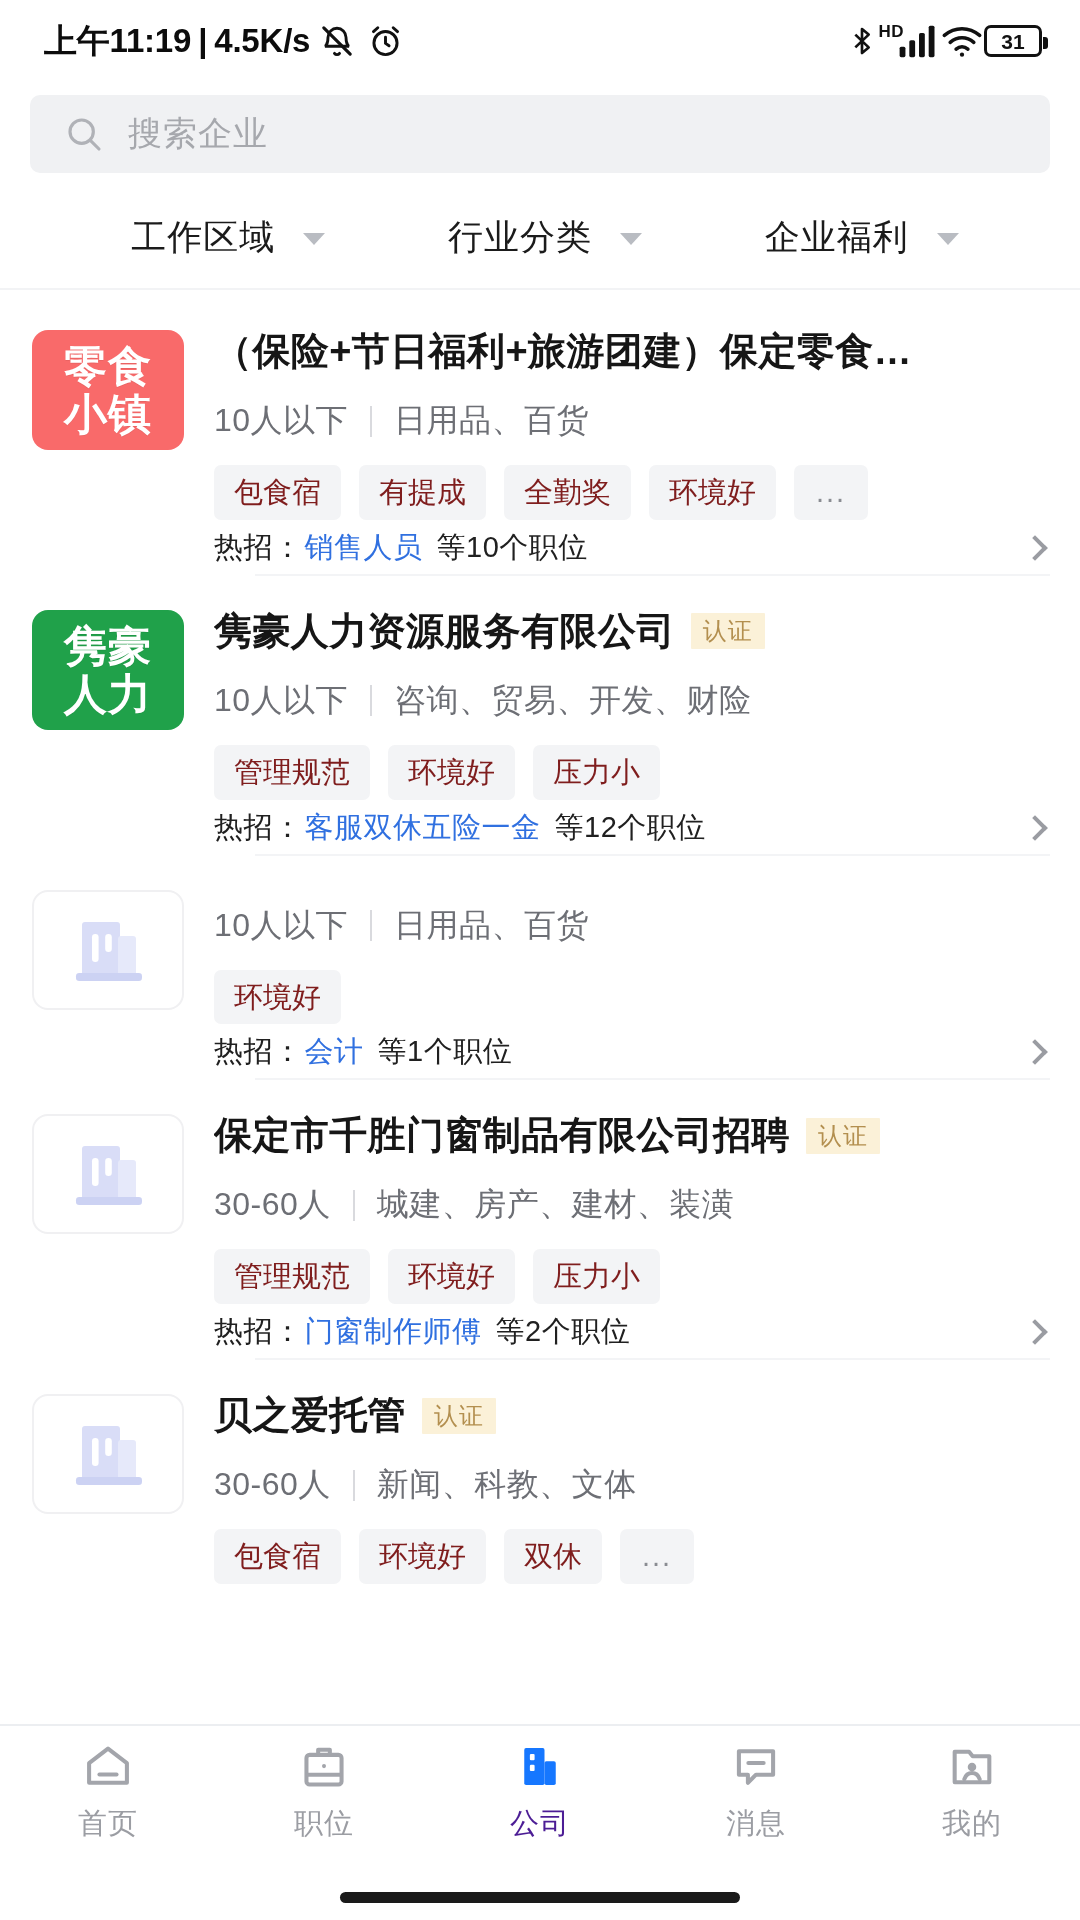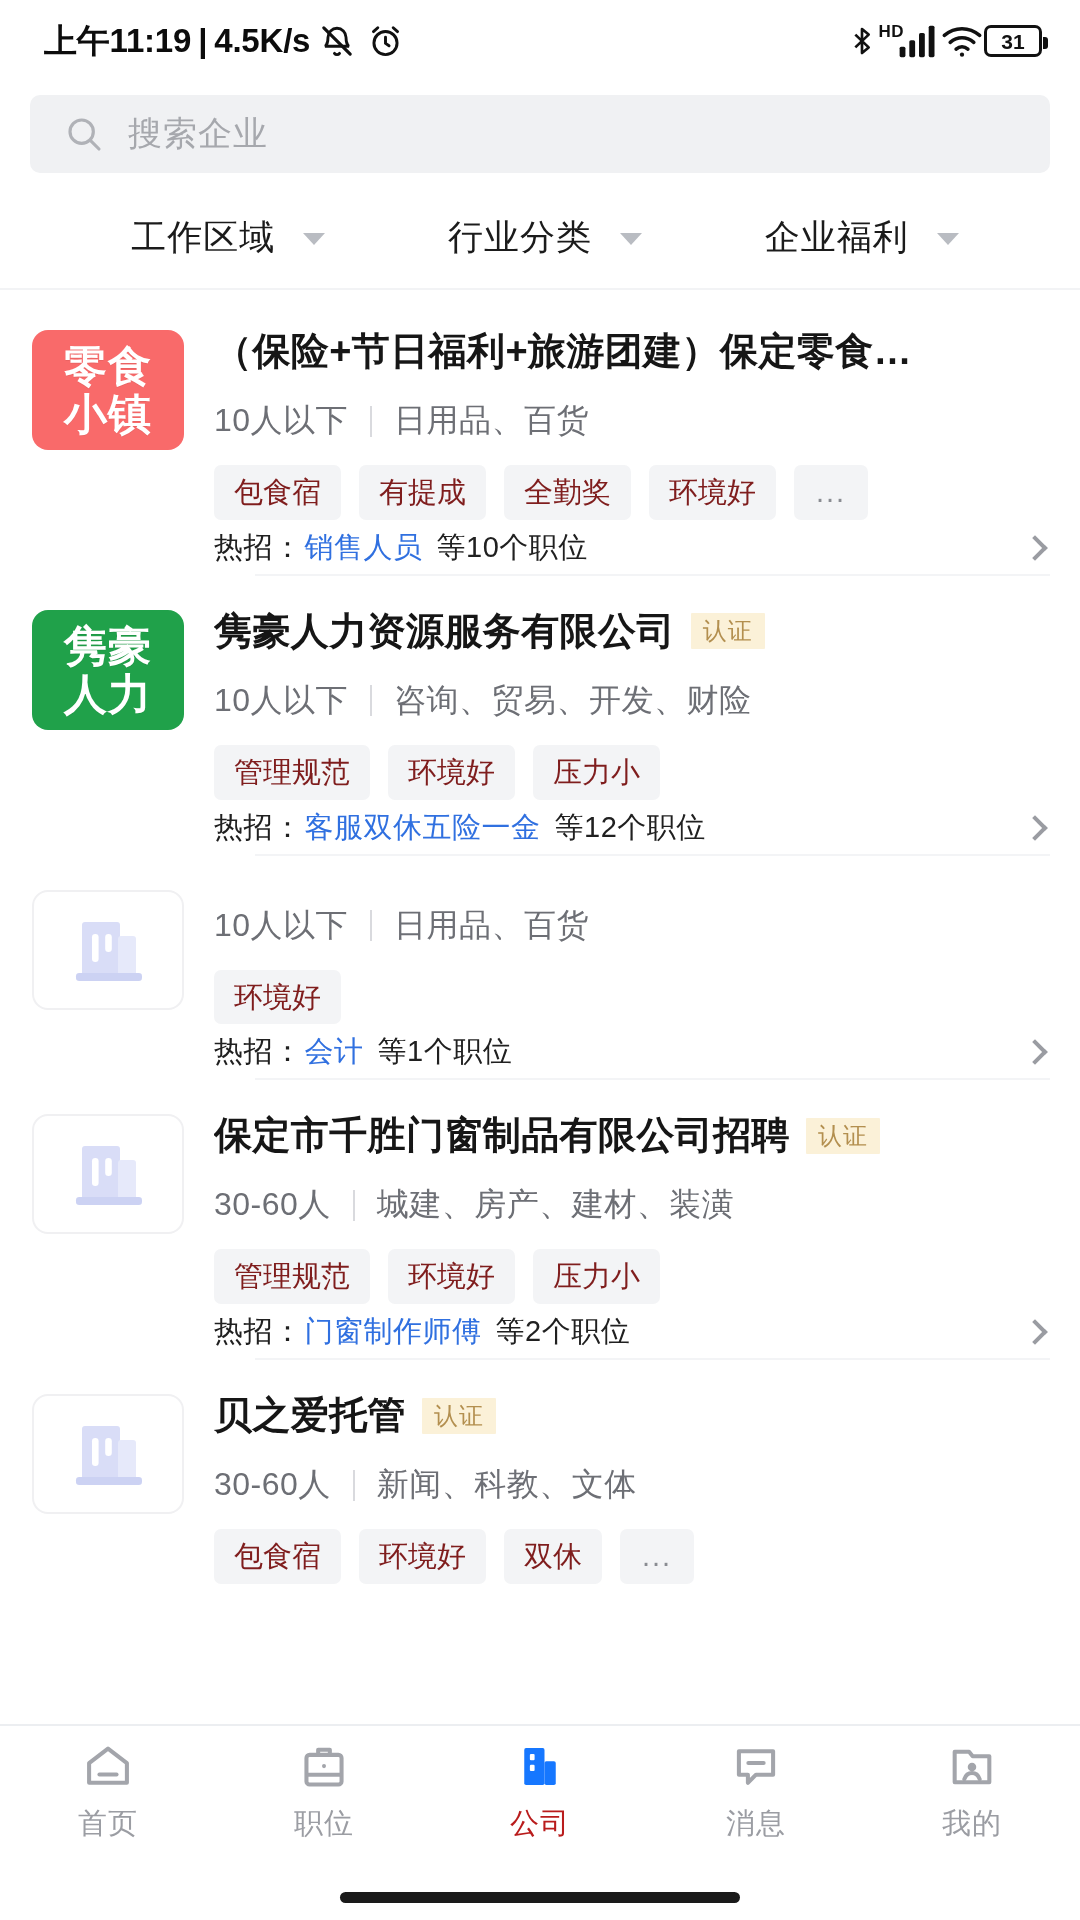--- a/index.html
+++ b/index.html
@@ -278,21 +278,21 @@
     display: flex;
     flex-direction: column;
     align-items: center;
     gap: 10px;
   }
   .tab .tlabel {
     font-size: 29px;
     color: #9b9da3;
     letter-spacing: 1px;
   }
-  .tab.active .tlabel { color: #b91c1c; }
+  .tab.active .tlabel { color: #4c1d95; }
   .tab-icon { width: 54px; height: 54px; display: block; }
 
   .home-indicator {
     flex: 0 0 46px;
     display: flex;
     align-items: center;
     justify-content: center;
     background: #ffffff;
   }
   .home-bar {

